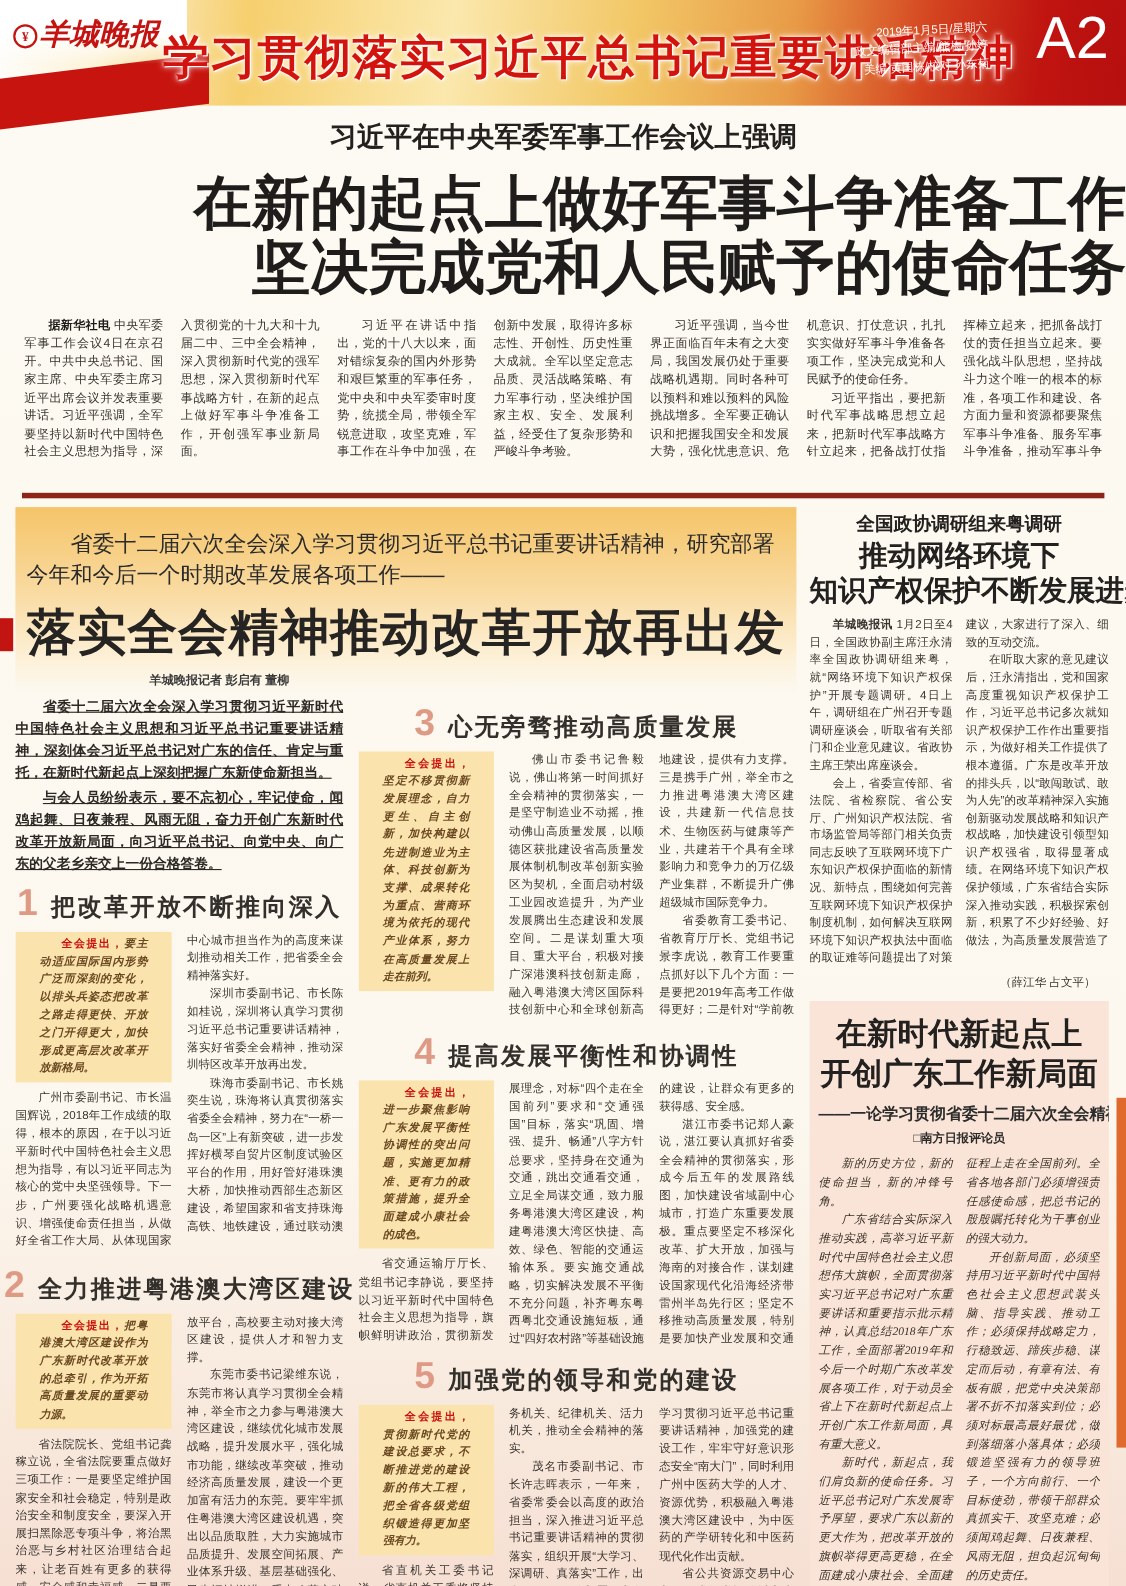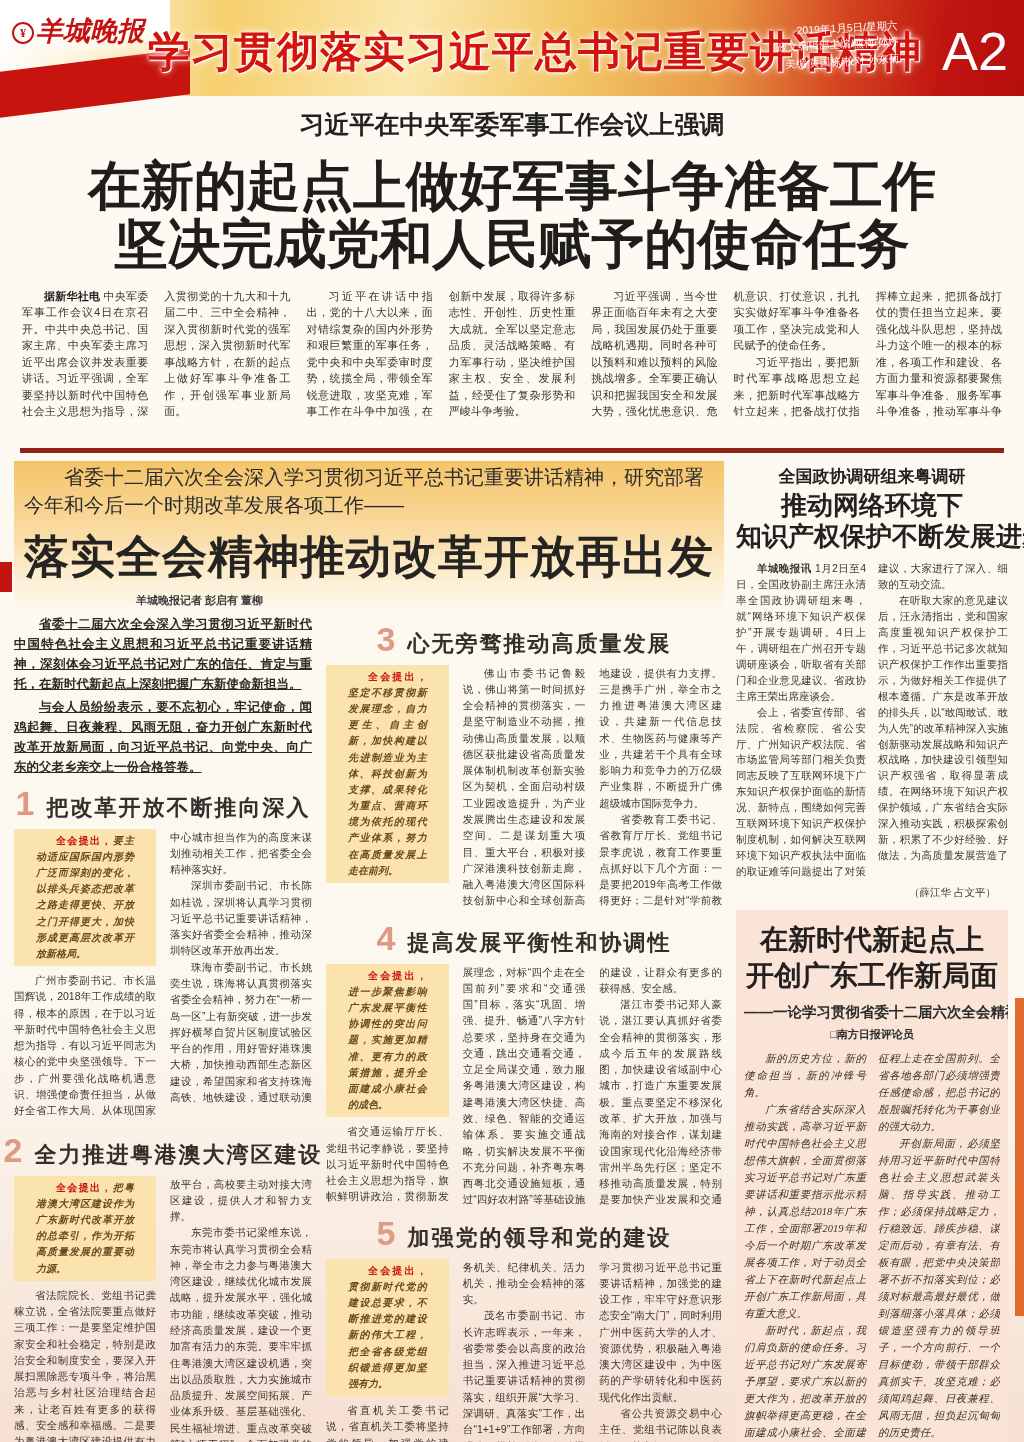--- a/index.html
+++ b/index.html
@@ -15,35 +15,35 @@
     background:linear-gradient(180deg,#ffffff 55%,rgba(255,255,255,0) 100%);}
   .logo{position:absolute;left:12px;top:13px;z-index:3;color:#c41310;
     font-family:"Liberation Serif",serif;font-style:italic;font-weight:bold;font-size:27px;white-space:nowrap;}
   .logo-mark{display:inline-block;width:18px;height:18px;border:2px solid #c41310;border-radius:50%;
     font-size:12px;line-height:18px;text-align:center;font-style:normal;vertical-align:3px;margin-right:2px;}
   .slogan{position:absolute;left:148px;top:24px;width:646px;z-index:2;text-align:center;
     font-size:42px;font-weight:900;color:#d3140e;letter-spacing:1px;white-space:nowrap;
     text-shadow:0 0 7px #fff,0 0 3px #fff,1px 1px 0 #fff;}
   .issue-info{position:absolute;right:126px;top:20px;z-index:3;color:#fff;font-size:10.5px;
     line-height:1.55;text-align:right;transform:rotate(-3deg);white-space:nowrap;}
-  .page-no{position:absolute;right:16px;top:20px;z-index:3;color:#fff;font-size:54px;font-weight:400;}
+  .page-no{position:absolute;right:16px;top:4px;z-index:3;color:#fff;font-size:54px;font-weight:400;}
   
   .mil-kicker{text-align:center;font-size:25px;font-weight:700;margin:12px 0 2px;color:#23211f;}
-  .mil-headline{text-align:center;font-size:53px;font-weight:900;line-height:1.1;color:#1f1d1b;white-space:nowrap;margin-top:16px;}
+  .mil-headline{text-align:right;font-size:53px;font-weight:900;line-height:1.1;color:#1f1d1b;white-space:nowrap;margin-top:16px;}
   .mil-body{margin:14px 22px 0;column-count:7;column-gap:16px;font-size:11px;line-height:1.5;
     text-align:justify;height:148px;overflow:hidden;color:#37332e;}
   .mil-body p{margin:0;text-indent:2em;}
   .mil-body b{color:#1e1c1a;}
   .rule{height:5px;background:#8e2318;margin:12px 20px 8px;}
   
   .main{display:flex;gap:12px;padding:0 14px;height:1010px;overflow:hidden;}
   .main-left{width:710px;position:relative;flex:none;}
   .main-right{width:272px;flex:none;position:relative;}
   .reform-head{background:linear-gradient(180deg,#f5c468 0%,#f9daa0 45%,#fdf0d6 80%,rgba(253,249,240,0) 100%);
-    padding:2px 10px 2px;}
+    padding:20px 10px 2px;}
   .reform-kicker{font-size:20px;line-height:1.4;text-indent:2em;color:#2b2b2b;}
   .reform-headline{font-size:45px;font-weight:900;text-align:center;margin:8px 0 6px;color:#262422;letter-spacing:1px;white-space:nowrap;}
   .reform-byline{font-size:11px;font-weight:700;margin:0 0 2px 112px;color:#3a3a3a;}
   .reform-body{display:flex;gap:14px;margin-top:2px;}
   .col-left{width:298px;flex:none;}
   .col-mid{width:396px;flex:none;}
   .lead p{font-size:12.5px;line-height:1.62;text-align:justify;text-indent:2em;margin:0 0 2px;font-weight:600;color:#2c2824;text-decoration:underline;}
   .section{margin-top:6px;}
   .sec-head{display:flex;align-items:baseline;gap:12px;justify-content:center;margin:6px 0;}
   .sec-num{font-size:34px;font-weight:900;color:#df9a86;}

